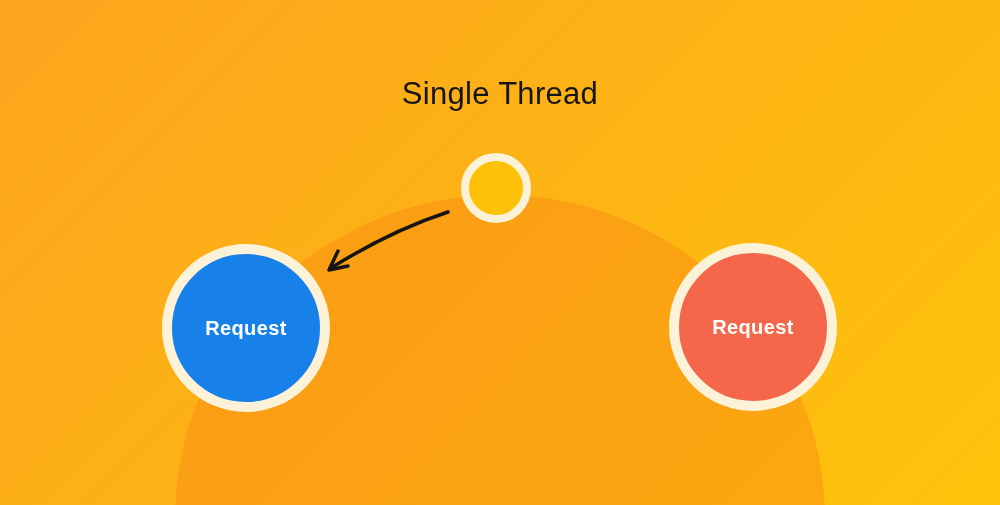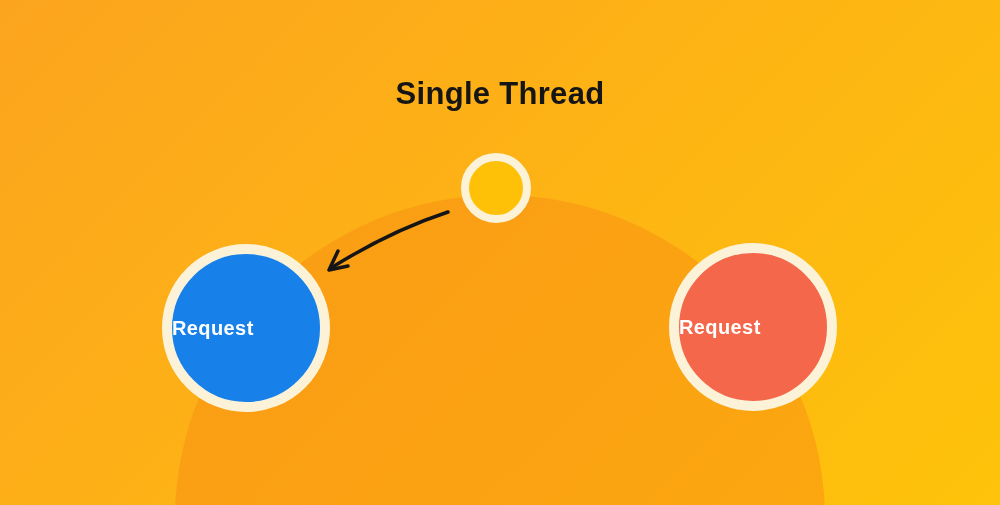--- a/index.html
+++ b/index.html
@@ -35,30 +35,31 @@
     border-radius: 50%;
     background: linear-gradient(135deg, var(--dome-from) 0%, var(--dome-to) 100%);
   }
   .title {
     position: absolute;
     top: 76px;
     left: 0;
     width: 100%;
     text-align: center;
     font-size: 31px;
-    font-weight: bold;
+    font-weight: normal;
     letter-spacing: 0.3px;
     color: var(--ink);
   }
   .node {
     position: absolute;
     border-radius: 50%;
     border: 10px solid var(--cream);
     display: flex;
     align-items: center;
+    justify-content: center;
   }
   .node-thread {
     left: 461px;
     top: 153px;
     width: 70px;
     height: 70px;
     border-width: 8px;
     background: var(--yellow);
   }
   .node-request-left {

